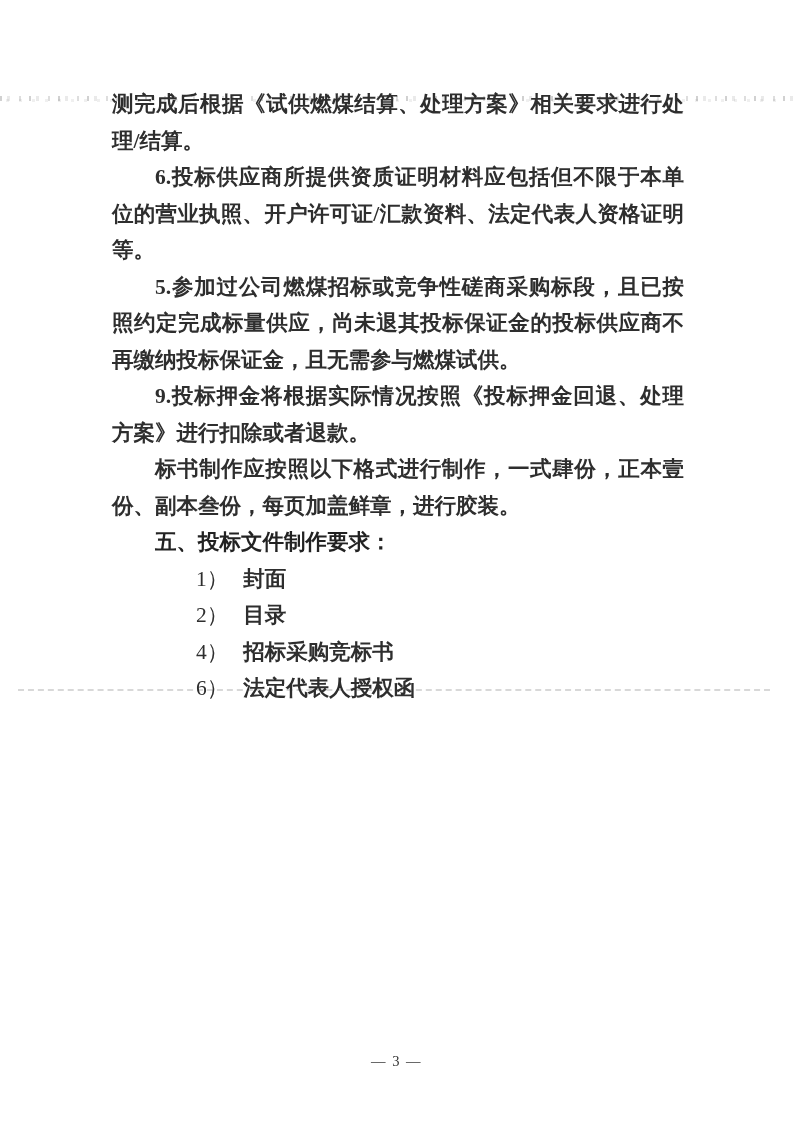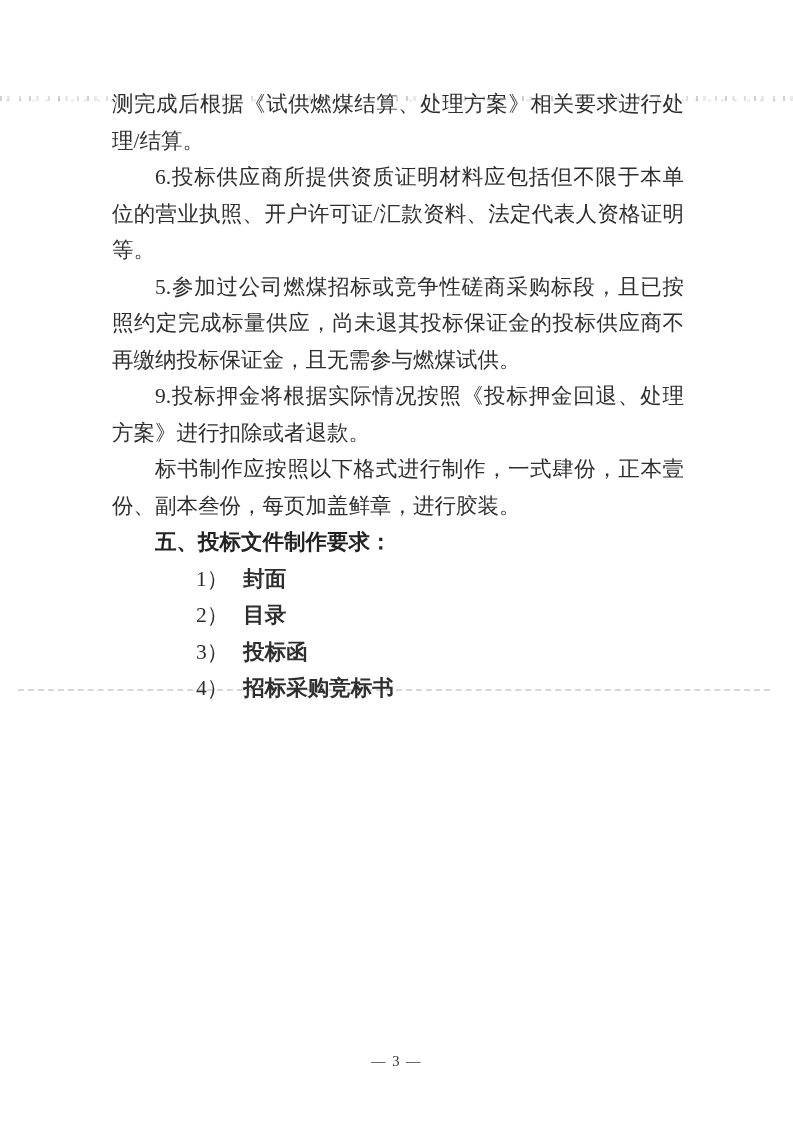--- a/index.html
+++ b/index.html
@@ -56,20 +56,21 @@
     left: 112px;
     top: 86px;
     width: 572px;
     font-size: 21.5px;
     line-height: 36.5px;
     text-align: justify;
     color: #2e2e2e;
   }
   .body-para {
     margin: 0;
+    font-weight: bold;
   }
   .indent2 {
     text-indent: 2em;
   }
   .heading {
     font-weight: 700;
     color: #222222;
   }
   .list-row {
     padding-left: 84px;
@@ -114,24 +115,24 @@
     <p class="body-para indent2 heading">五、投标文件制作要求：</p>
 
     <div class="list">
       <div class="list-row">
         <span class="li-num">1）</span><span class="li-label">封面</span>
       </div>
       <div class="list-row">
         <span class="li-num">2）</span><span class="li-label">目录</span>
       </div>
       <div class="list-row">
-        <span class="li-num">3）</span><span class="li-label">投标函</span>
+        <span class="li-num">4）</span><span class="li-label">招标采购竞标书</span>
       </div>
       <div class="list-row">
-        <span class="li-num">4）</span><span class="li-label">招标采购竞标书</span>
+        <span class="li-num">6）</span><span class="li-label">法定代表人授权函</span>
       </div>
     </div>
 
   </div>
 
   <div class="footer">— 3 —</div>
 
 </div>
 
 </body></html>

